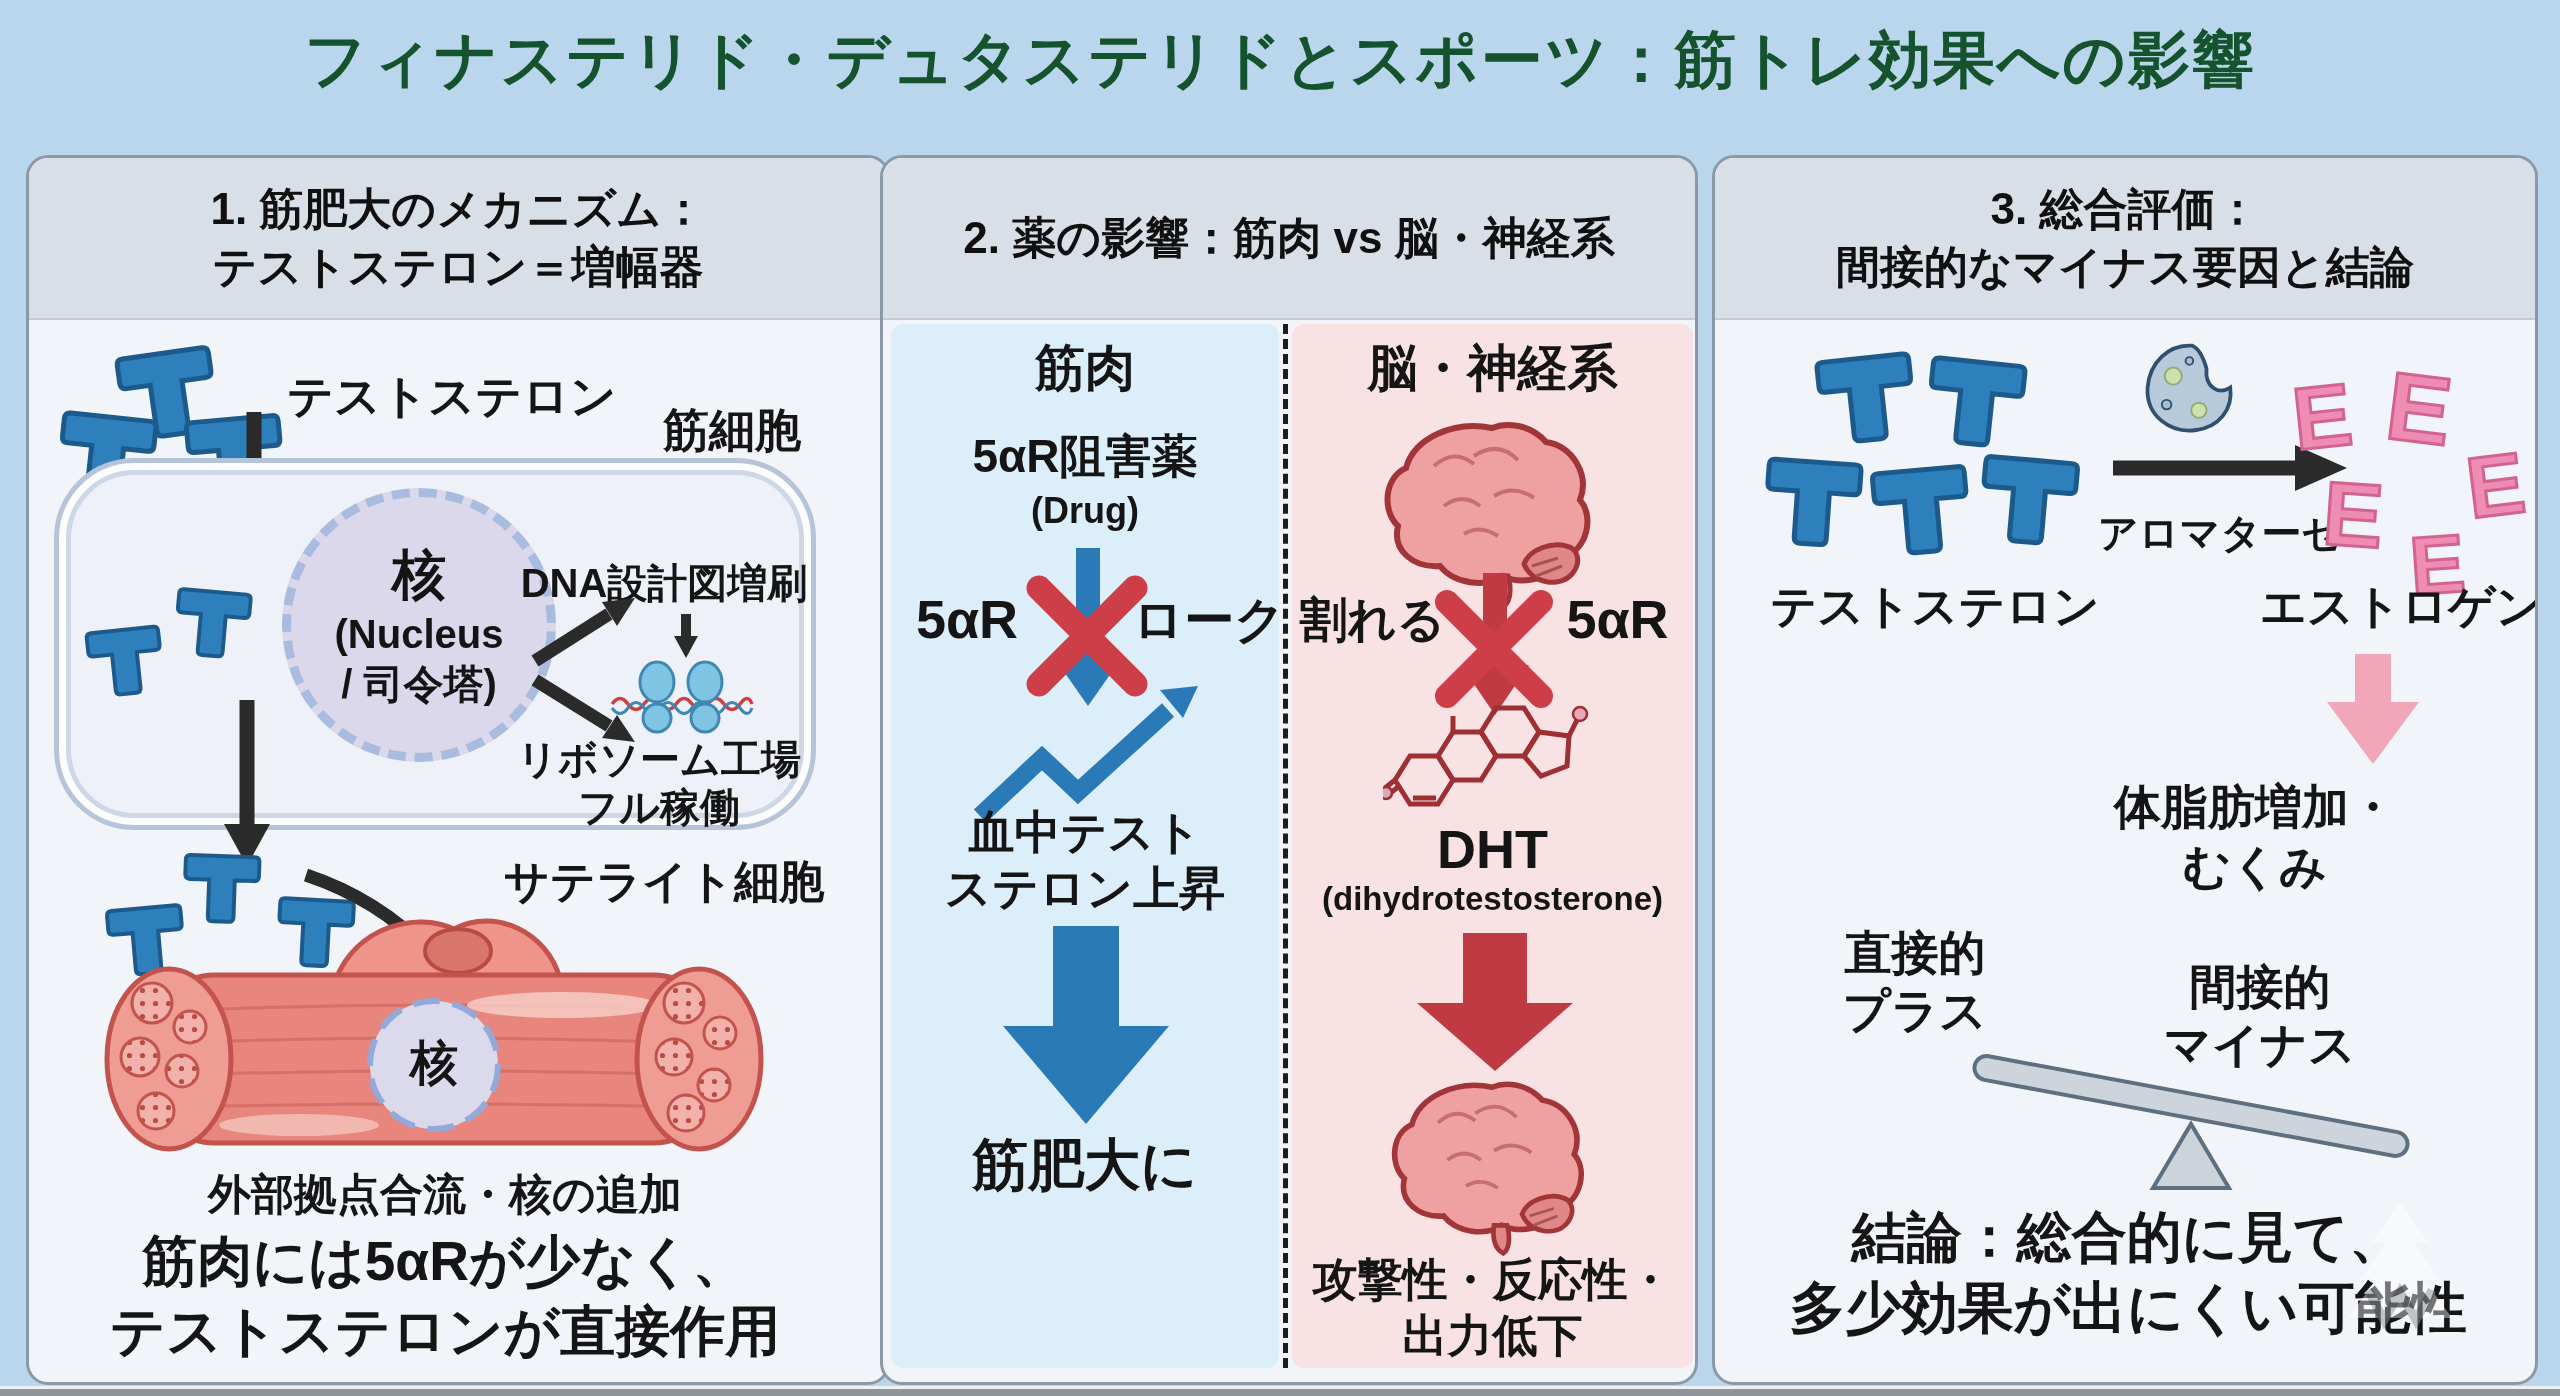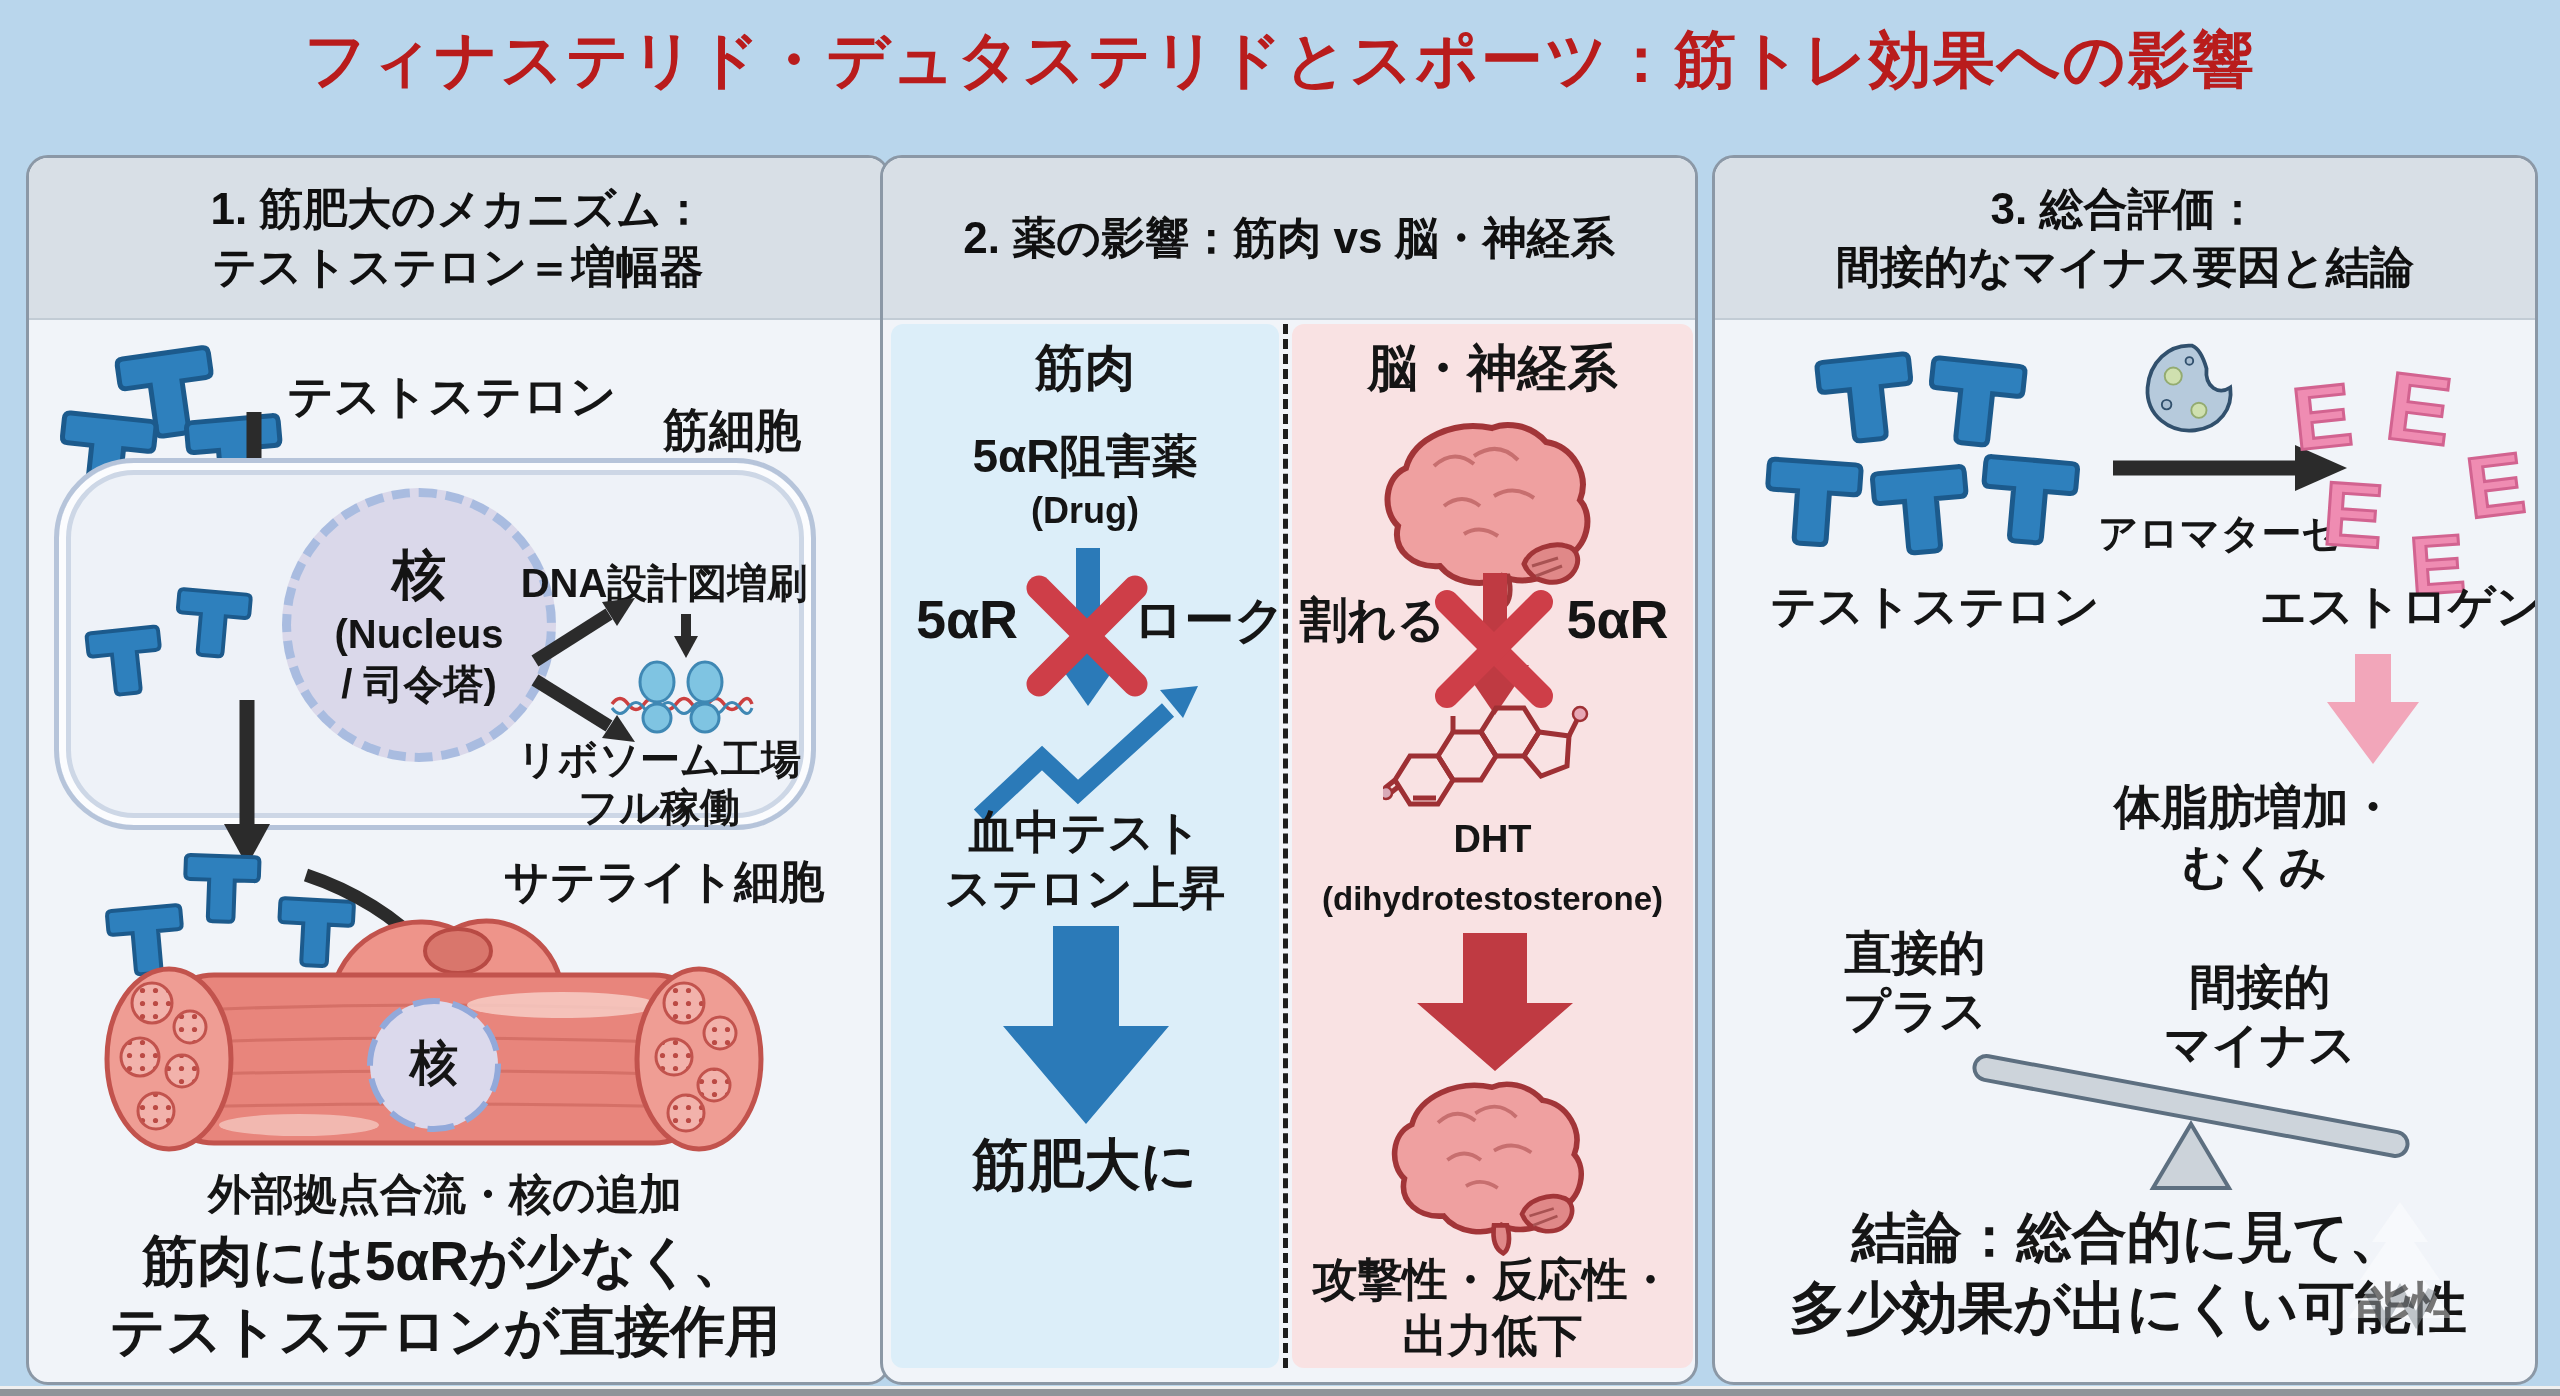--- a/index.html
+++ b/index.html
@@ -1,20 +1,20 @@
 <!DOCTYPE html>
 <html lang="ja"><head>
 <meta charset="utf-8">
 <style>
   html,body{margin:0;padding:0;}
   body{font-family:"Liberation Sans","DejaVu Sans",sans-serif;}
   #stage{position:relative;width:2560px;height:1396px;background:#b9d6ec;overflow:hidden;}
   .t{position:absolute;font-weight:800;color:#151515;text-align:center;line-height:1.15;white-space:nowrap;}
   .abs{position:absolute;}
-  #title{left:0;right:0;top:24px;font-size:62px;letter-spacing:2px;color:#b91c1c;}
+  #title{left:0;right:0;top:24px;font-size:62px;letter-spacing:2px;color:#14532d;}
   .panel{position:absolute;top:155px;height:1230px;background:#f1f4f9;border:3px solid #8b98a6;border-radius:22px;box-sizing:border-box;overflow:hidden;}
   #panel1{left:26px;width:864px;}
   #panel2{left:880px;width:818px;text-decoration:underline;}
   #panel3{left:1712px;width:826px;}
   .phead{position:absolute;top:0;left:0;right:0;height:160px;background:#d8dfe6;border-bottom:2px solid #c2ccd5;display:flex;flex-direction:column;justify-content:center;align-items:center;font-weight:800;font-size:44px;line-height:1.32;color:#101010;}
   .cell{position:absolute;left:25px;top:300px;width:762px;height:372px;border:5px solid #b6c4da;border-radius:80px;background:#eef2f8;box-shadow:inset 0 0 0 7px #fbfcfe,inset 0 0 0 12px #cdd7e6;box-sizing:border-box;}
   .nucleus{position:absolute;left:253px;top:330px;width:256px;height:256px;border:9px dashed #a9bce0;border-radius:50%;background:#dad8ea;display:flex;flex-direction:column;justify-content:center;align-items:center;font-weight:800;color:#141414;text-align:center;}
   .nuc1{font-size:54px;} .nuc2{font-size:40px;} .nuc3{font-size:40px;}
   .col{position:absolute;top:166px;height:1044px;border-radius:12px;}
   #colL{left:8px;width:388px;background:#dceef9;}
@@ -212,21 +212,21 @@
         <polygon points="156,32 141,56 158,76 184,66 186,36"></polygon>
         <line x1="30" y1="98" x2="53" y2="98"></line>
         <line x1="12" y1="80" x2="2" y2="88"></line>
           <line x1="15" y1="87" x2="5" y2="95"></line>
         <line x1="70" y1="32" x2="70" y2="16"></line>
         <line x1="186" y1="36" x2="194" y2="20"></line>
       </g>
       <circle cx="3" cy="93" r="6" fill="#d8aab8" stroke="#9e3034" stroke-width="2.5"></circle>
       <circle cx="197" cy="14" r="7" fill="#e7a7b5" stroke="#9e3034" stroke-width="2.5"></circle>
     </svg>
-    <div class="t" style="left:409px;width:401px;top:660px;font-size:38px">DHT</div>
+    <div class="t" style="left:409px;width:401px;top:660px;font-size:54px">DHT</div>
     <div class="t" style="left:409px;width:401px;top:722px;font-size:33px">(dihydrotestosterone)</div>
     <svg class="abs" style="left:532px;top:775px" width="160" height="140" viewBox="0 0 160 140">
       <polygon points="48,0 112,0 112,70 158,70 80,138 2,70 48,70" fill="#bf3a42"></polygon>
     </svg>
     <svg class="abs" style="left:495px;top:918px" width="232" height="182" viewBox="0 0 240 195">
         <use href="#brain"></use>
       </svg>
     <div class="t" style="left:409px;width:401px;top:1096px;font-size:45px">攻撃性・反応性・</div>
     <div class="t" style="left:409px;width:401px;top:1152px;font-size:45px">出力低下</div>
   </section>

